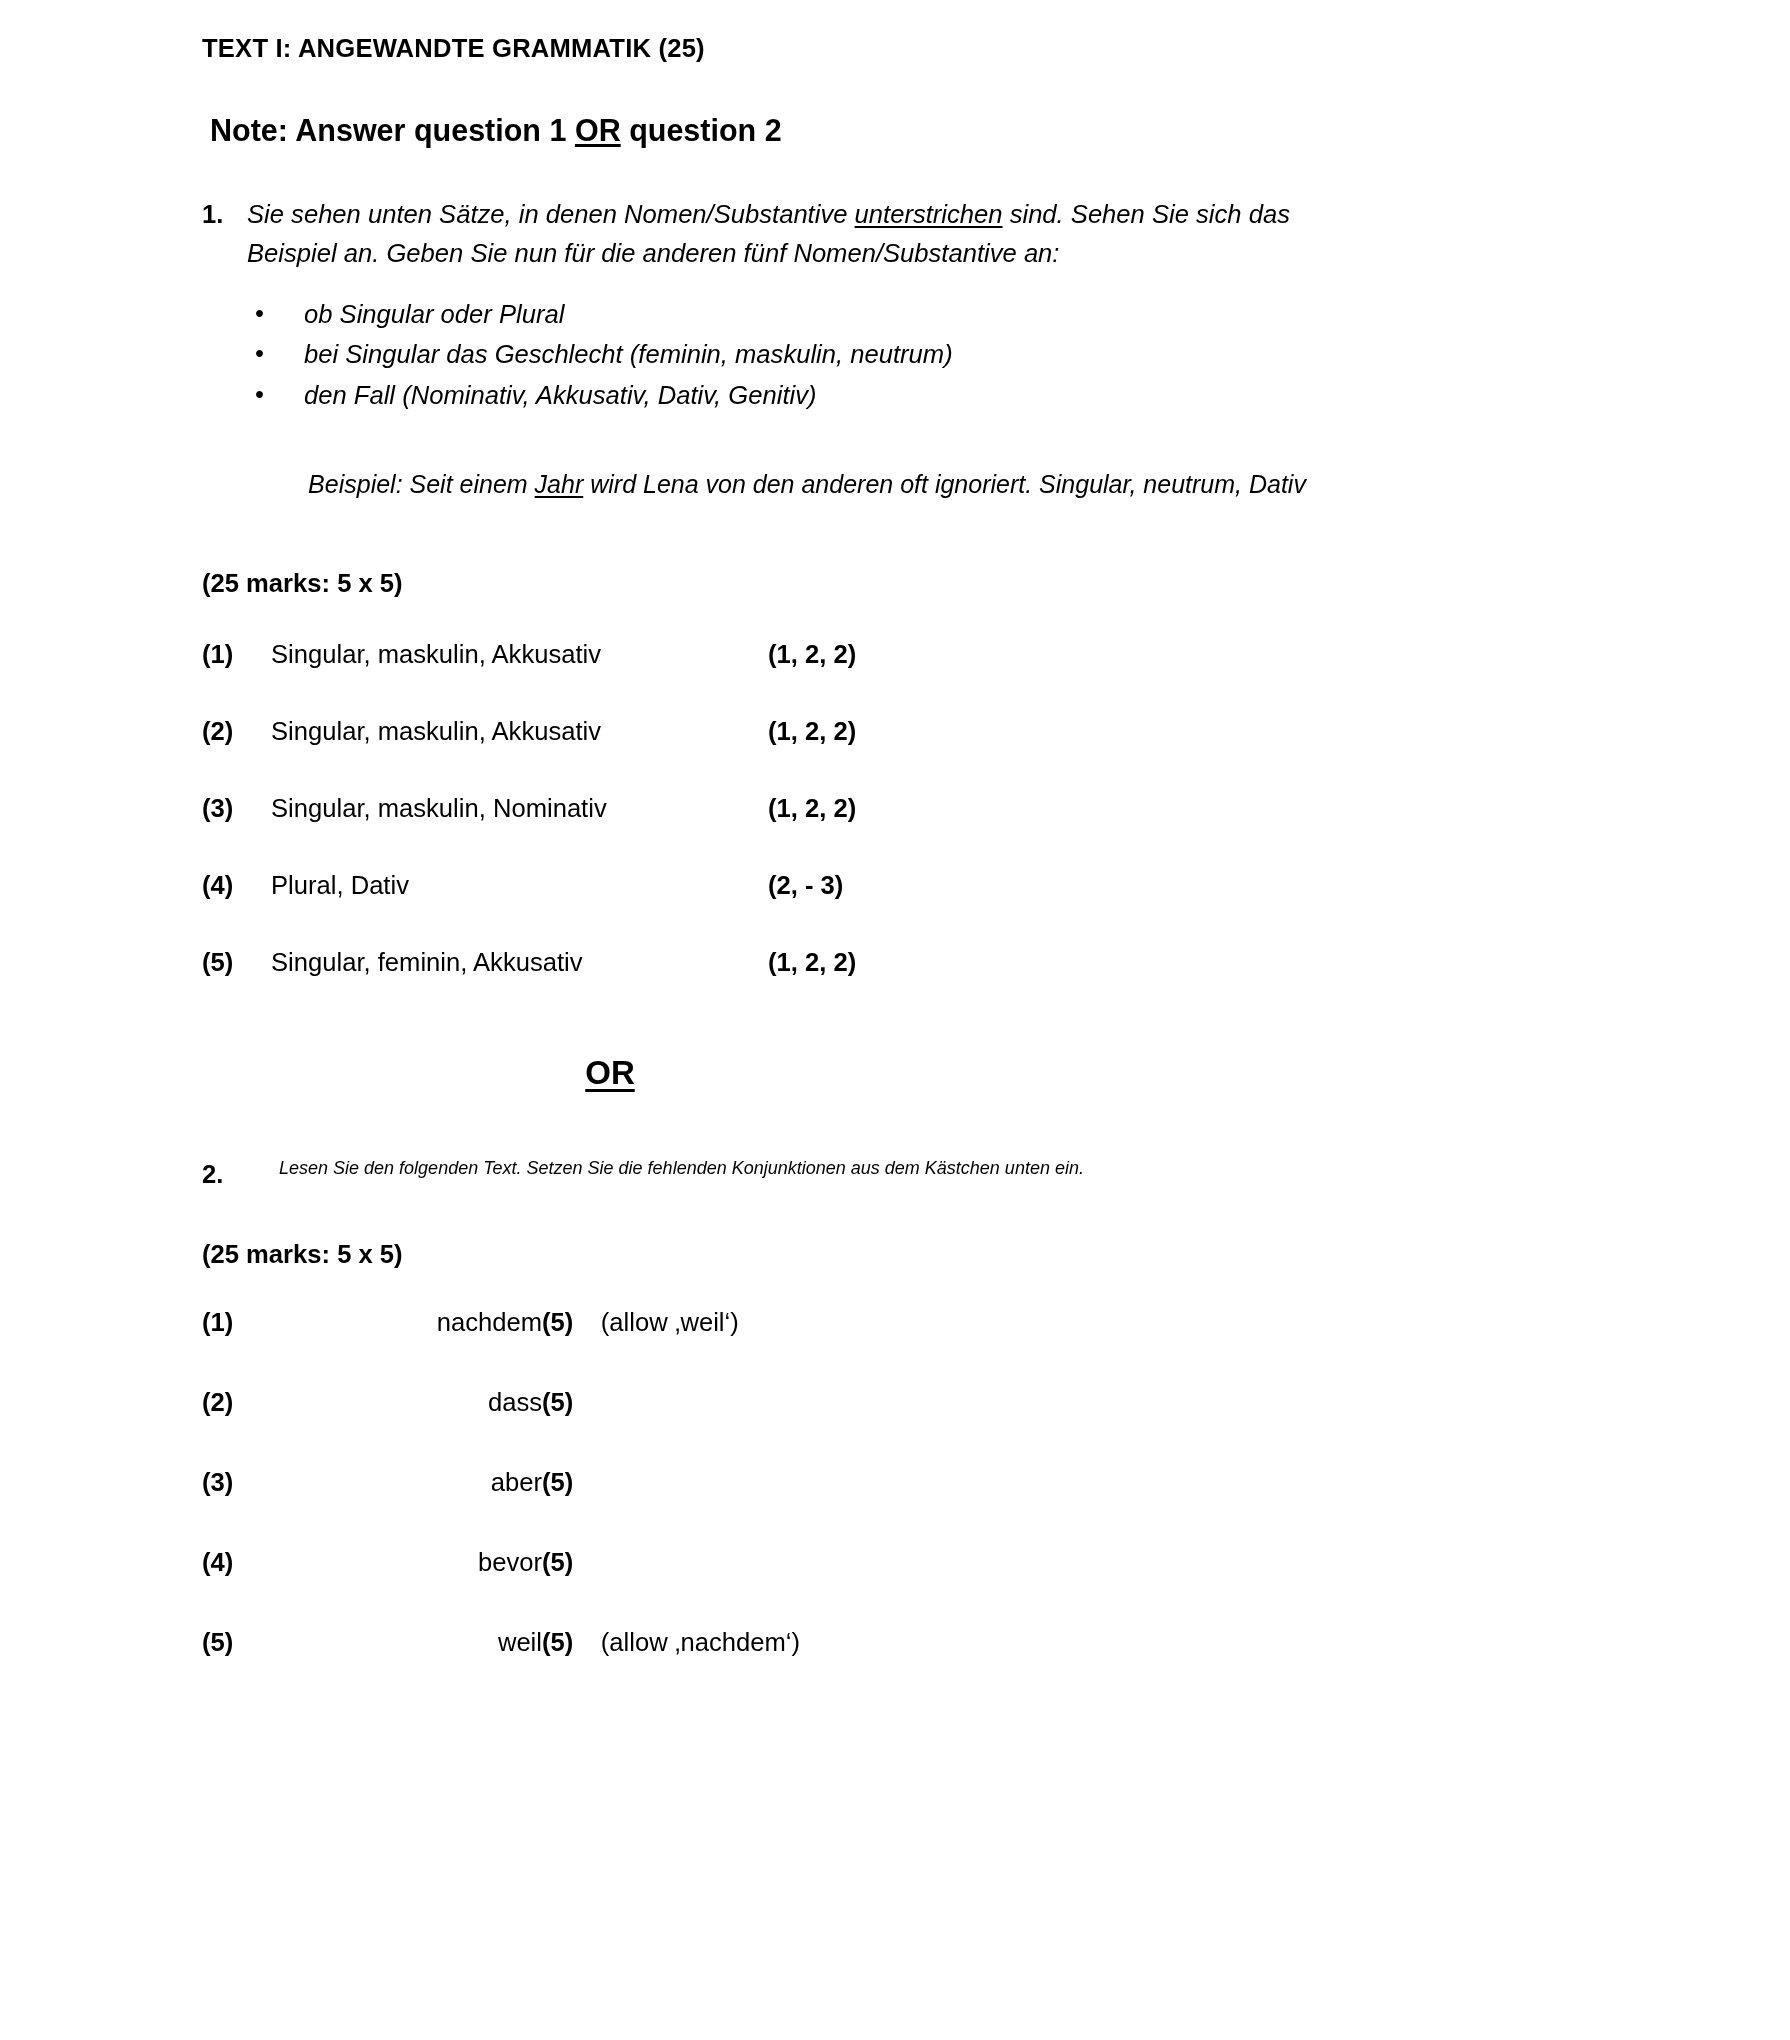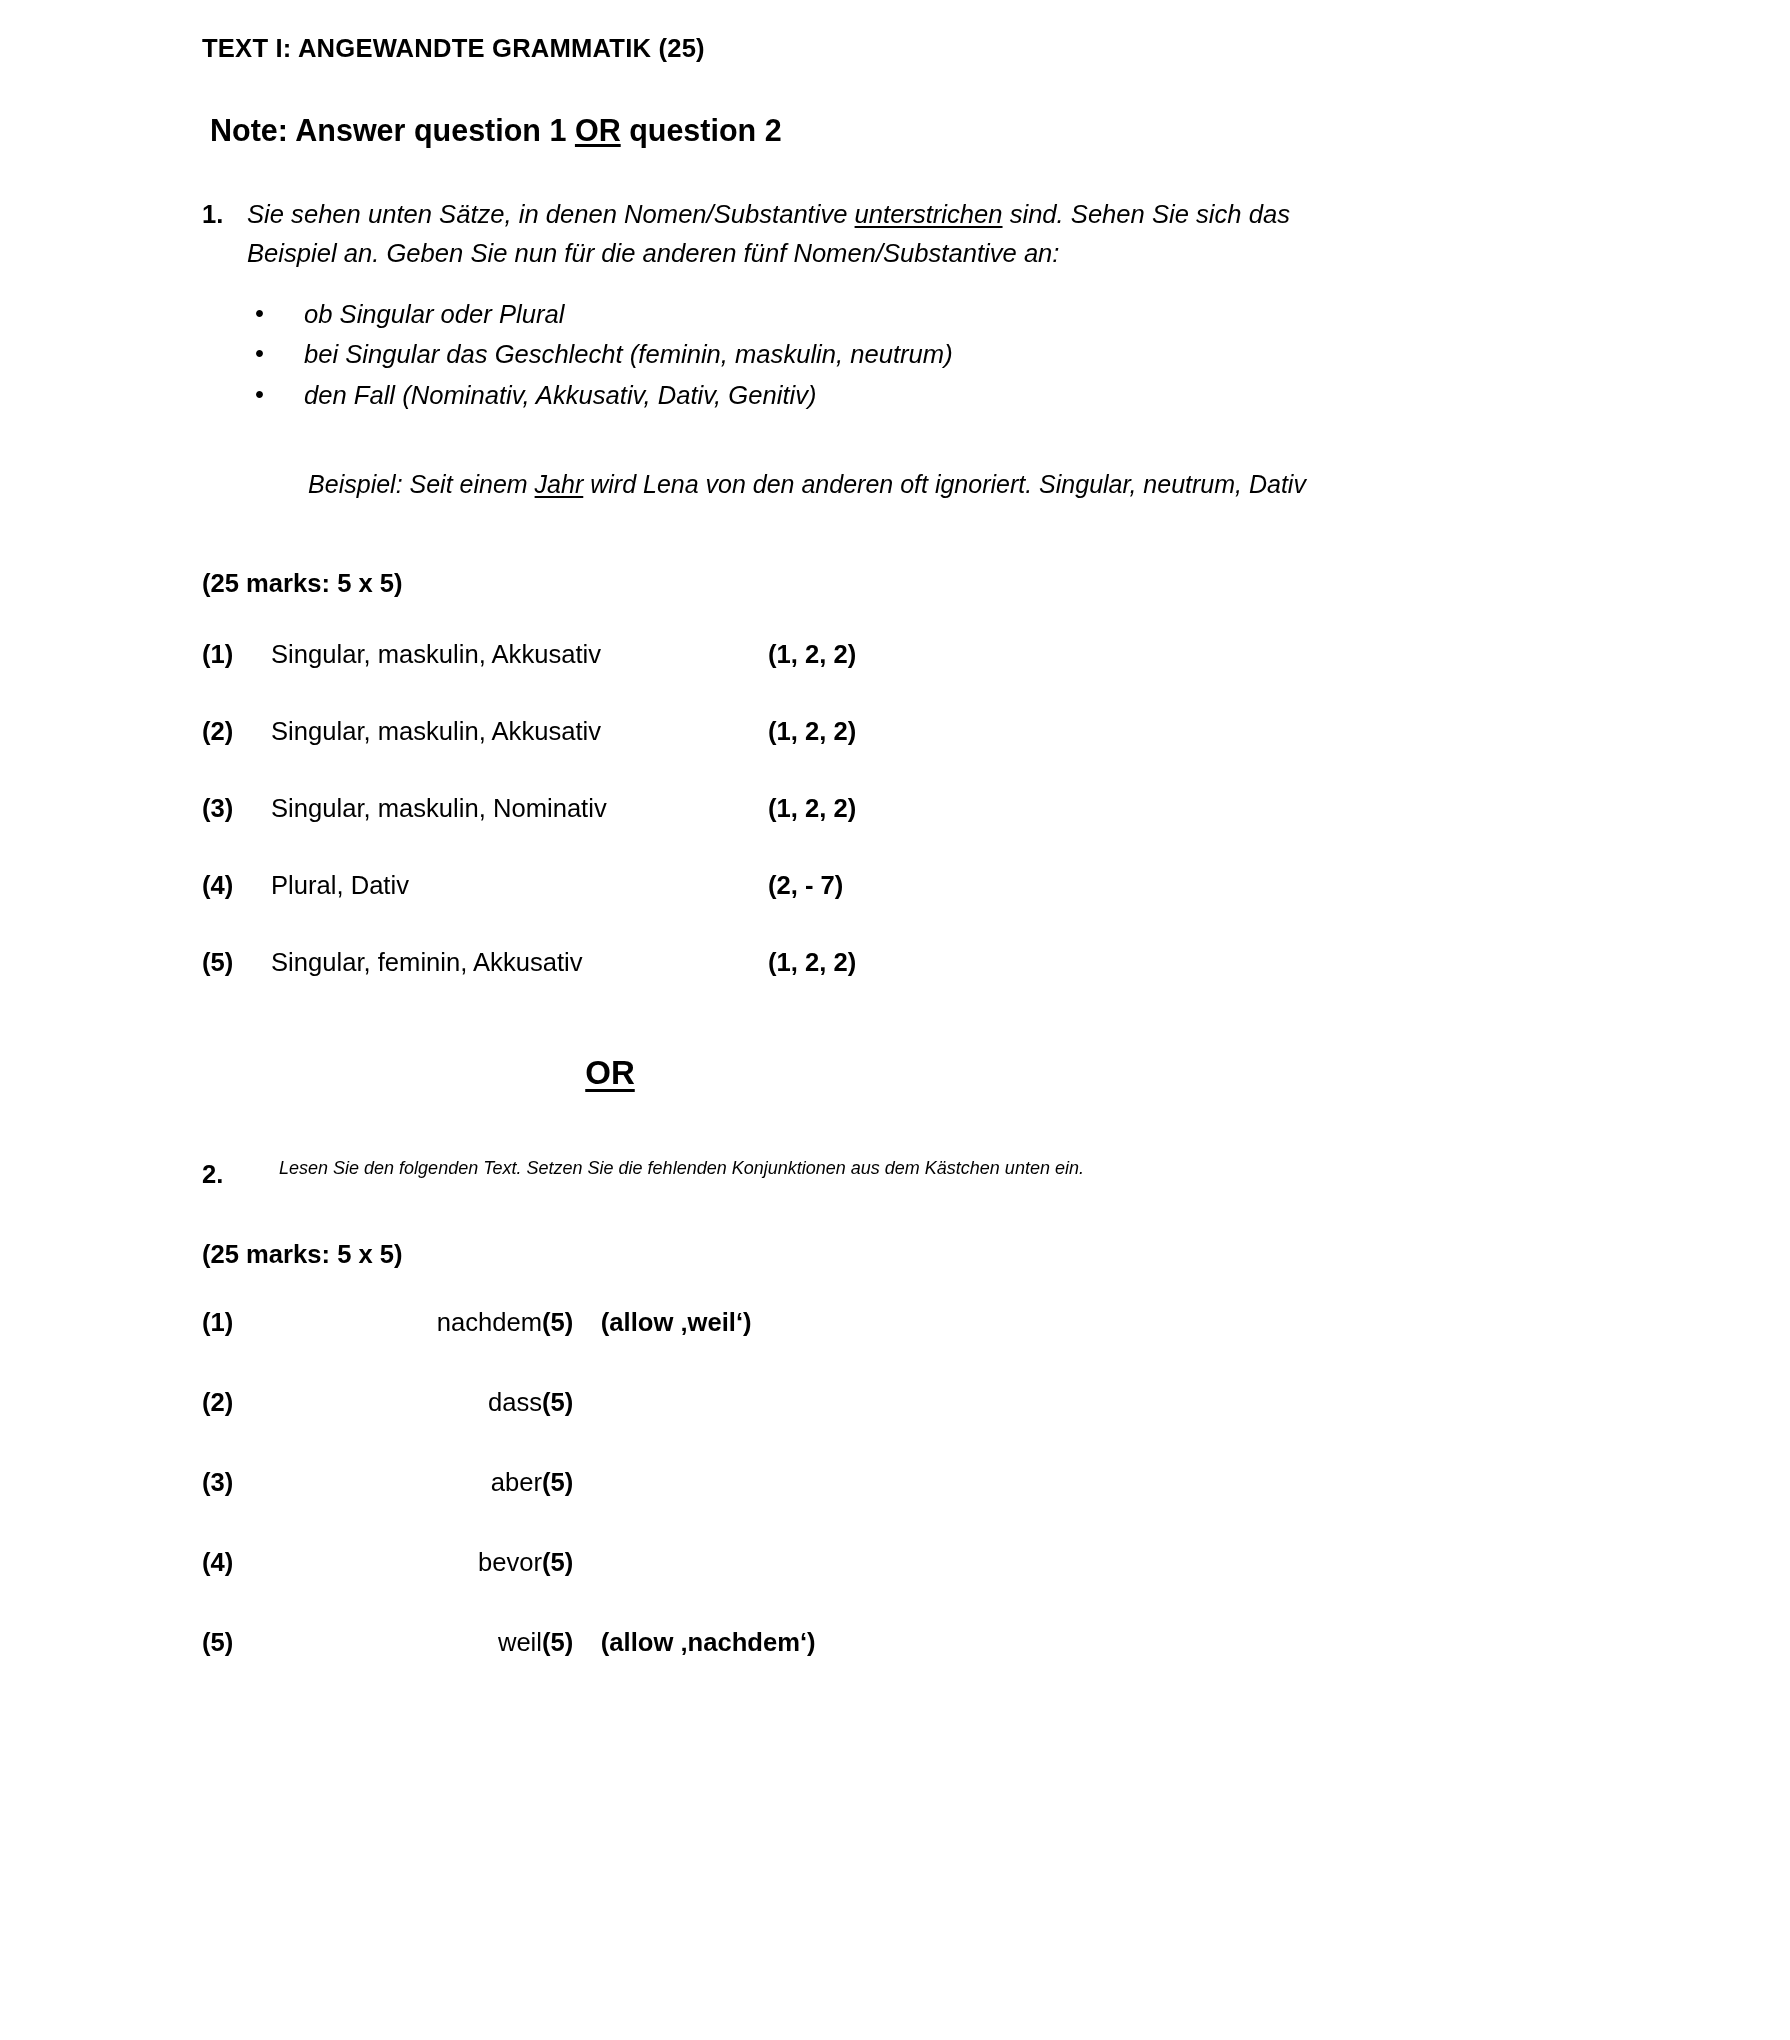--- a/index.html
+++ b/index.html
@@ -175,21 +175,21 @@
   .conj-word {
     flex: 0 0 271px;
     font-weight: normal;
     text-align: right;
   }
   .conj-mark {
     font-weight: bold;
     flex: 0 0 46px;
   }
   .conj-note {
-    font-weight: bold;
+    font-weight: normal;
     padding-left: 12.8px;
   }
 </style>
 </head>
 <body>
 
 <div class="page">
 
   <div class="doc-title">TEXT I: ANGEWANDTE GRAMMATIK (25)</div>
 
@@ -226,21 +226,21 @@
 
     <div class="ans-row">
       <div class="ans-idx">(3)</div>
       <div class="ans-txt">Singular, maskulin, Nominativ</div>
       <div class="ans-marks">(1, 2, 2)</div>
     </div>
 
     <div class="ans-row">
       <div class="ans-idx">(4)</div>
       <div class="ans-txt">Plural, Dativ</div>
-      <div class="ans-marks">(2,  -  7)</div>
+      <div class="ans-marks">(2,  -  3)</div>
     </div>
 
     <div class="ans-row">
       <div class="ans-idx">(5)</div>
       <div class="ans-txt">Singular, feminin, Akkusativ</div>
       <div class="ans-marks">(1, 2, 2)</div>
     </div>
 
   </div>
 

